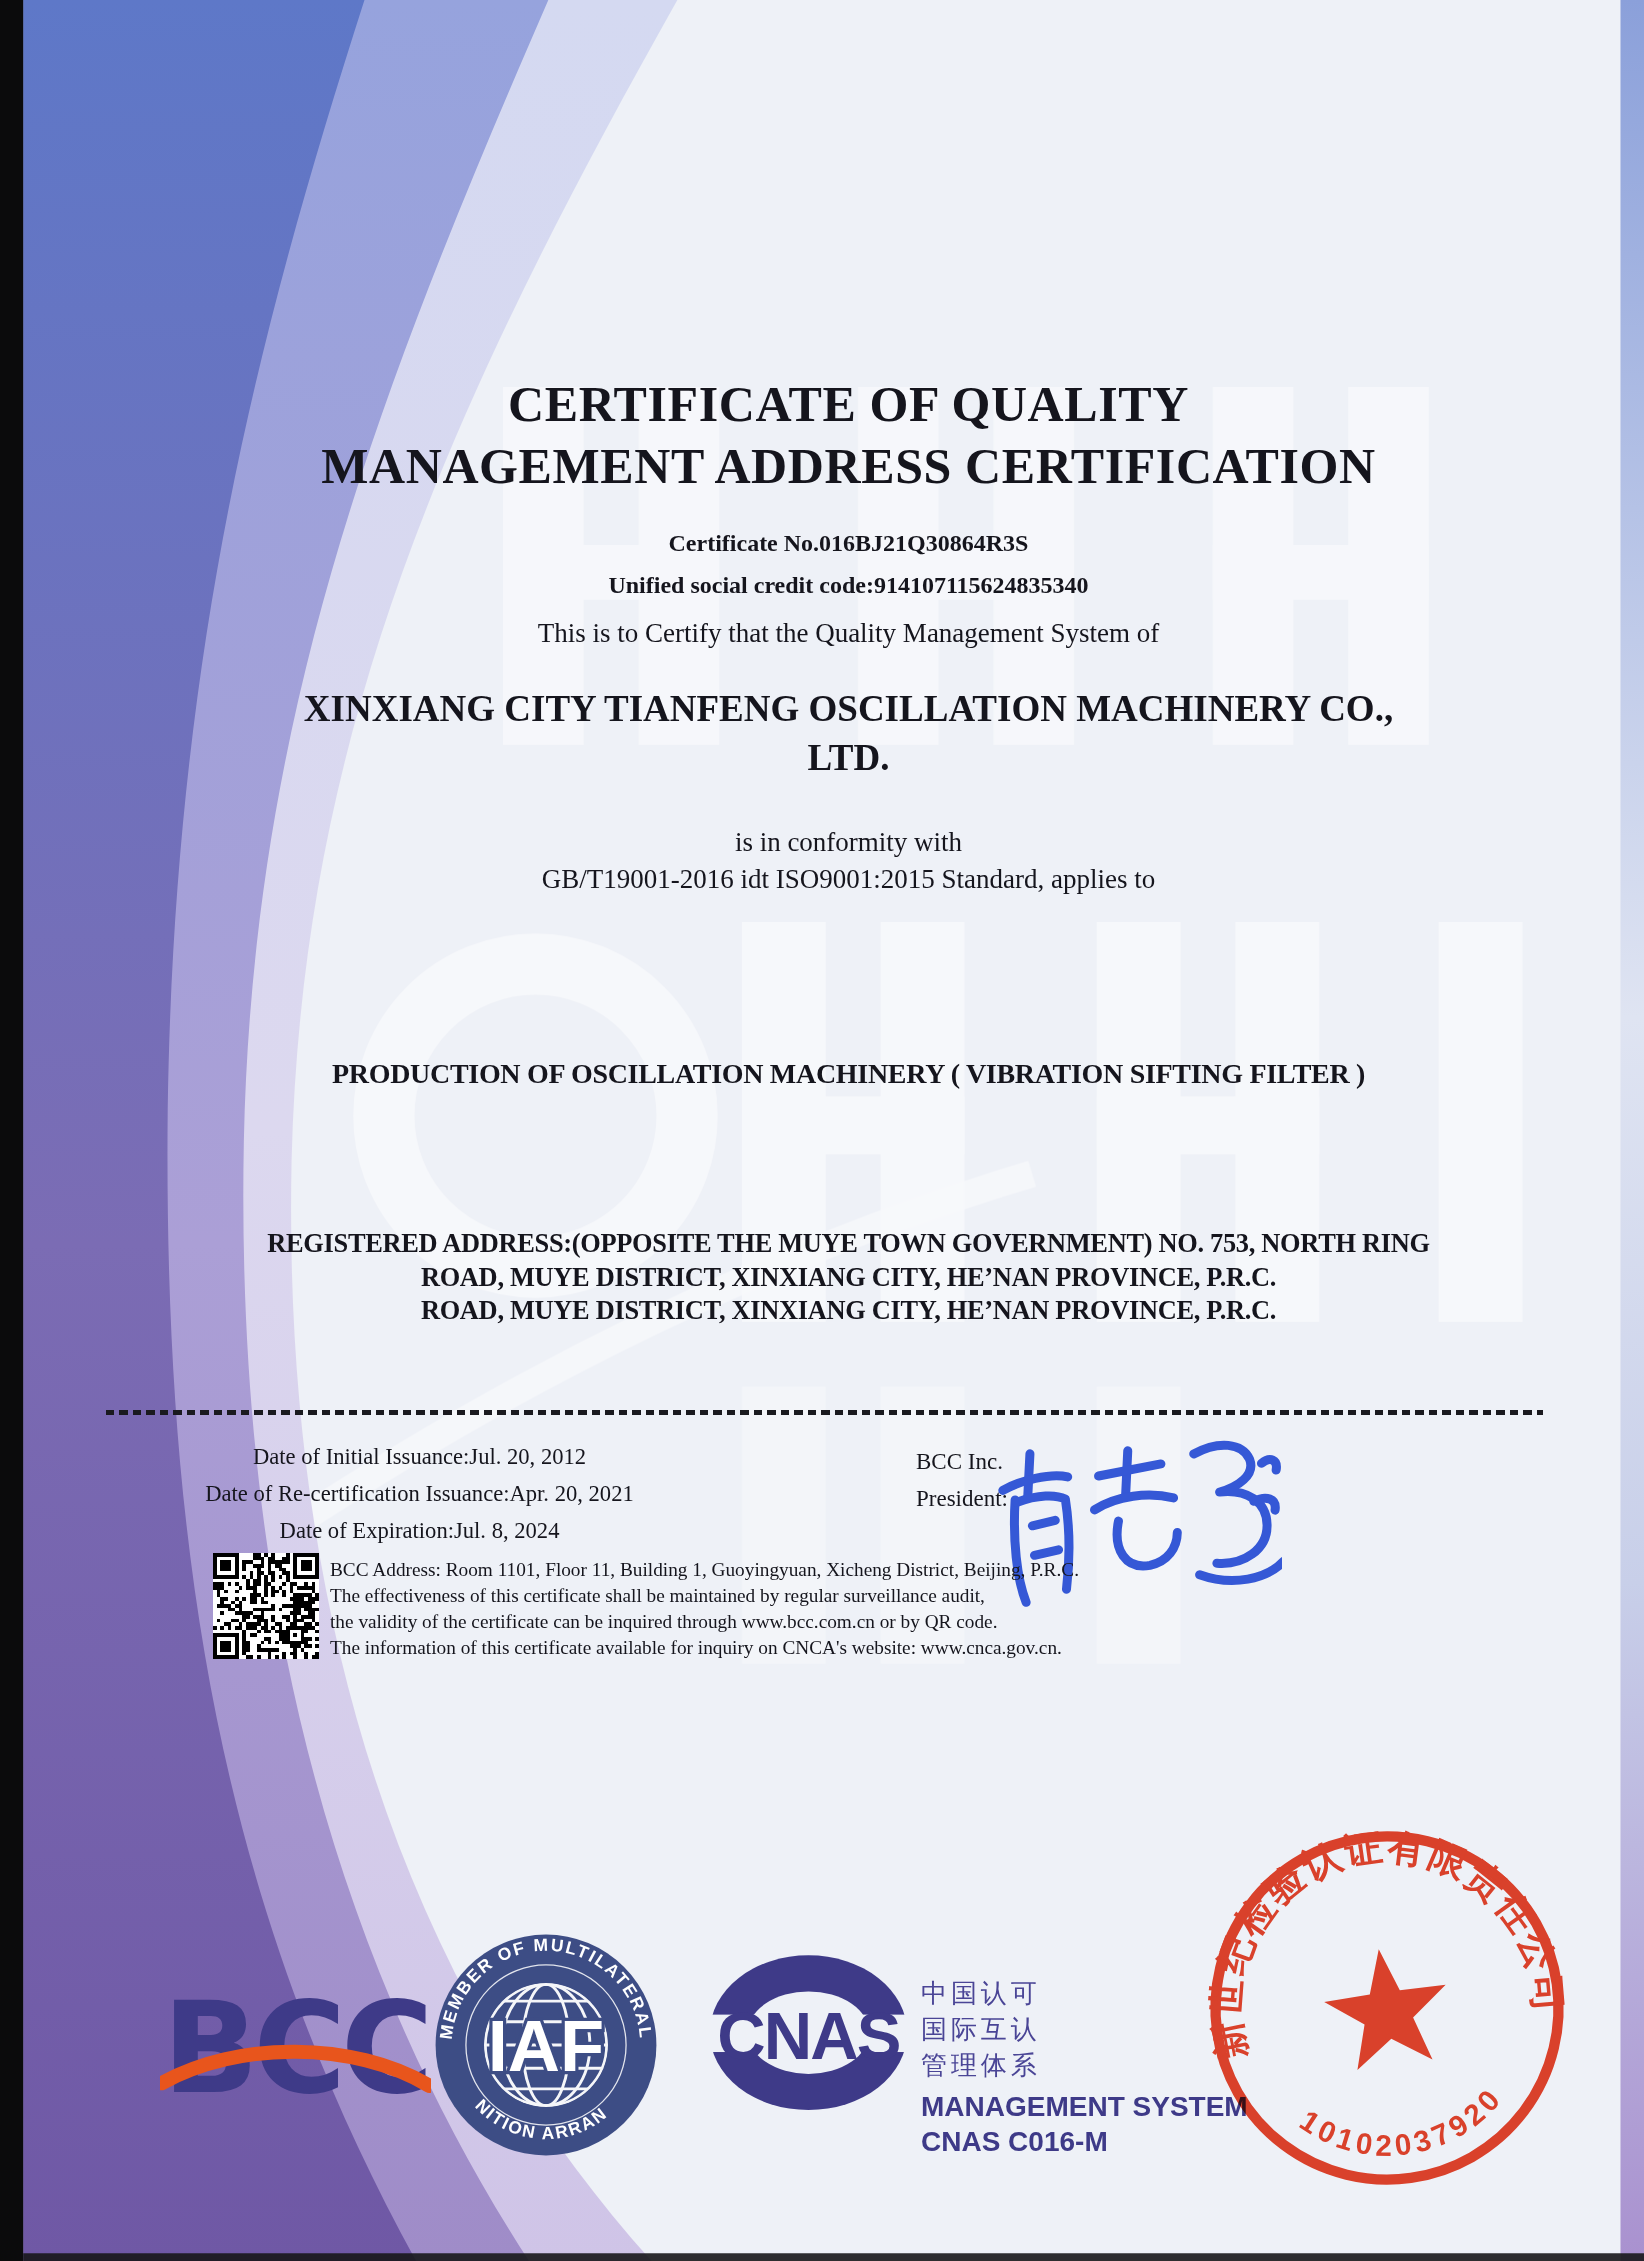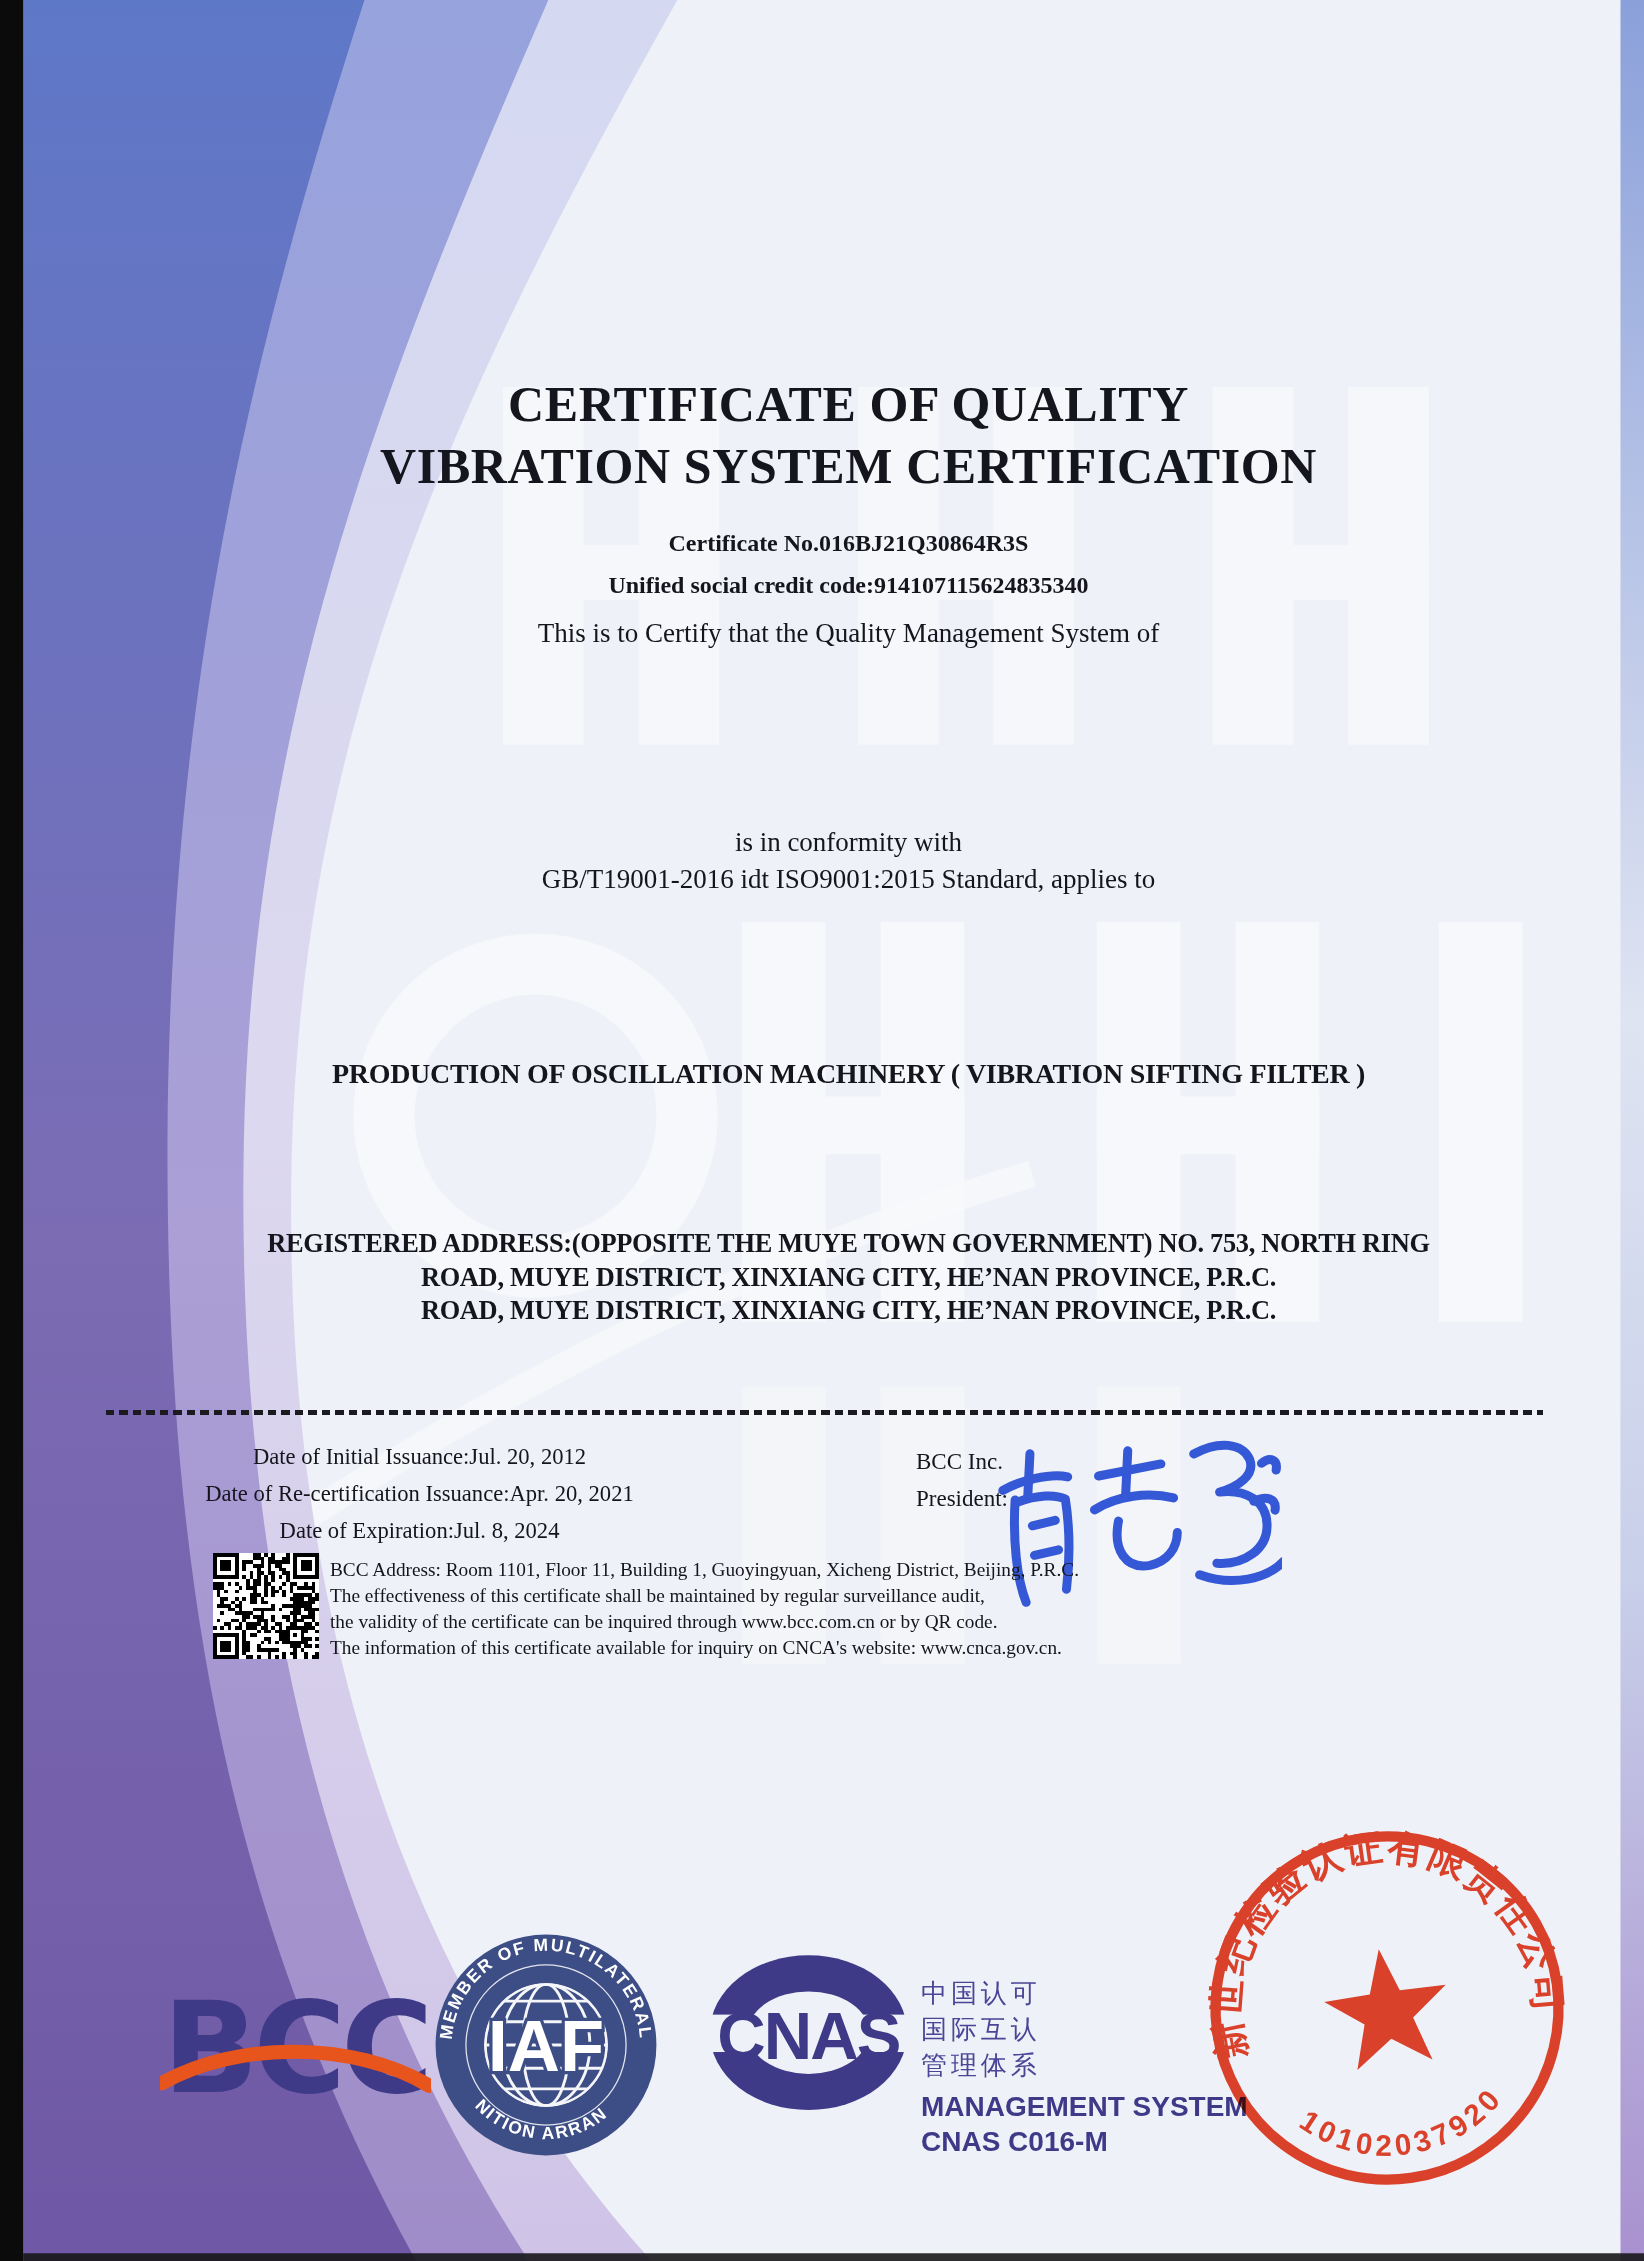--- a/index.html
+++ b/index.html
@@ -106,28 +106,32 @@
     <path fill="url(#gMid)" d="M36,0 H850 C 585,610 392,1110 378,1770 C 365,2450 505,3020 820,3506 H36 Z"></path>
     <path fill="url(#gDark)" d="M36,0 H565 C 398,520 270,1020 260,1720 C 253,2420 345,2960 645,3506 H36 Z"></path>
 
     <rect x="0" y="0" width="36" height="3506" fill="#0b0b0c"></rect>
     <rect x="2512" y="0" width="38" height="3506" fill="url(#gEdge)"></rect>
     <rect x="36" y="3494" width="2514" height="12" fill="#17171a" opacity="0.9"></rect>
   </svg>
 
   <div class="center-col t-title" style="top:373px;">
     <div>CERTIFICATE OF QUALITY</div>
-    <div>VIBRATION SYSTEM CERTIFICATION</div>
+    <div>MANAGEMENT ADDRESS CERTIFICATION</div>
   </div>
 
   <div class="center-col t-certno" style="top:530px;">Certificate No.016BJ21Q30864R3S</div>
   <div class="center-col t-credit" style="top:572px;">Unified social credit code:914107115624835340</div>
 
   <div class="center-col t-certify" style="top:618px;">This is to Certify that the Quality Management System of</div>
 
+  <div class="center-col t-company" style="top:685px;">
+    <div>XINXIANG CITY TIANFENG OSCILLATION MACHINERY CO.,</div>
+    <div>LTD.</div>
+  </div>
 
   <div class="center-col t-conf" style="top:827px;">is in conformity with</div>
   <div class="center-col t-std" style="top:864px;">GB/T19001-2016 idt ISO9001:2015 Standard, applies to</div>
 
   <div class="center-col t-scope" style="top:1058px;">PRODUCTION OF OSCILLATION MACHINERY ( VIBRATION SIFTING FILTER )</div>
 
   <div class="center-col t-addr" style="top:1227px;">
     <div>REGISTERED ADDRESS:(OPPOSITE THE MUYE TOWN GOVERNMENT) NO. 753, NORTH RING</div>
     <div>ROAD, MUYE DISTRICT, XINXIANG CITY, HE’NAN PROVINCE, P.R.C.</div>
     <div>ROAD, MUYE DISTRICT, XINXIANG CITY, HE’NAN PROVINCE, P.R.C.</div>

